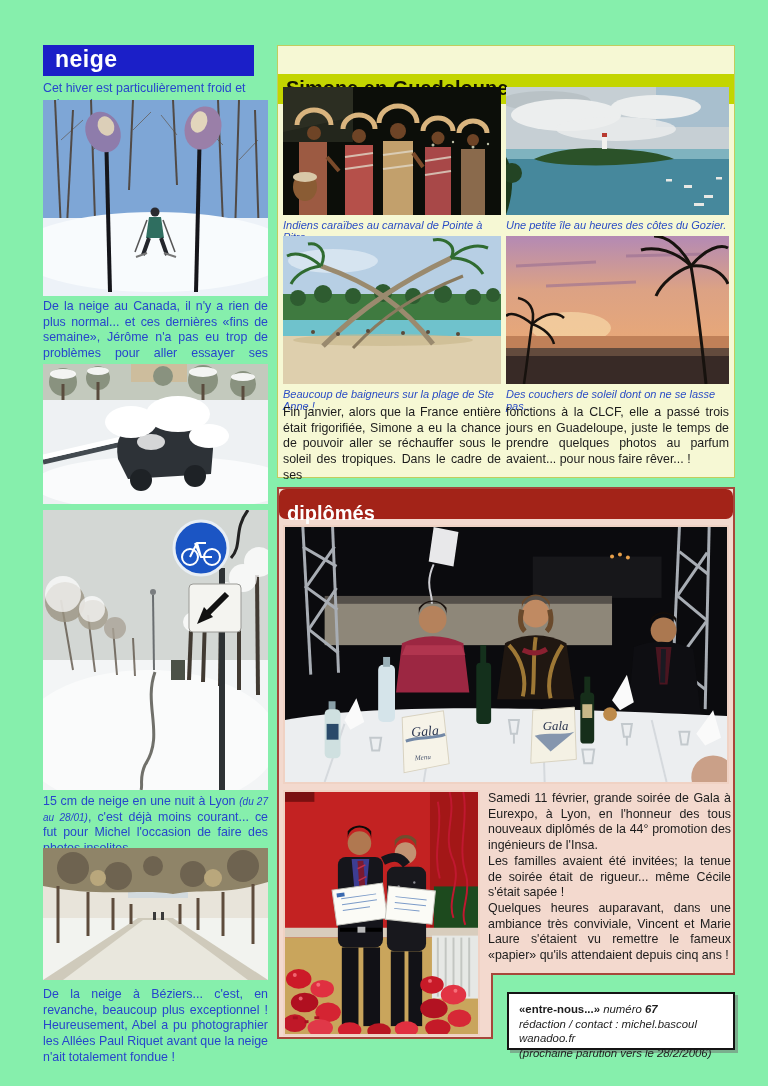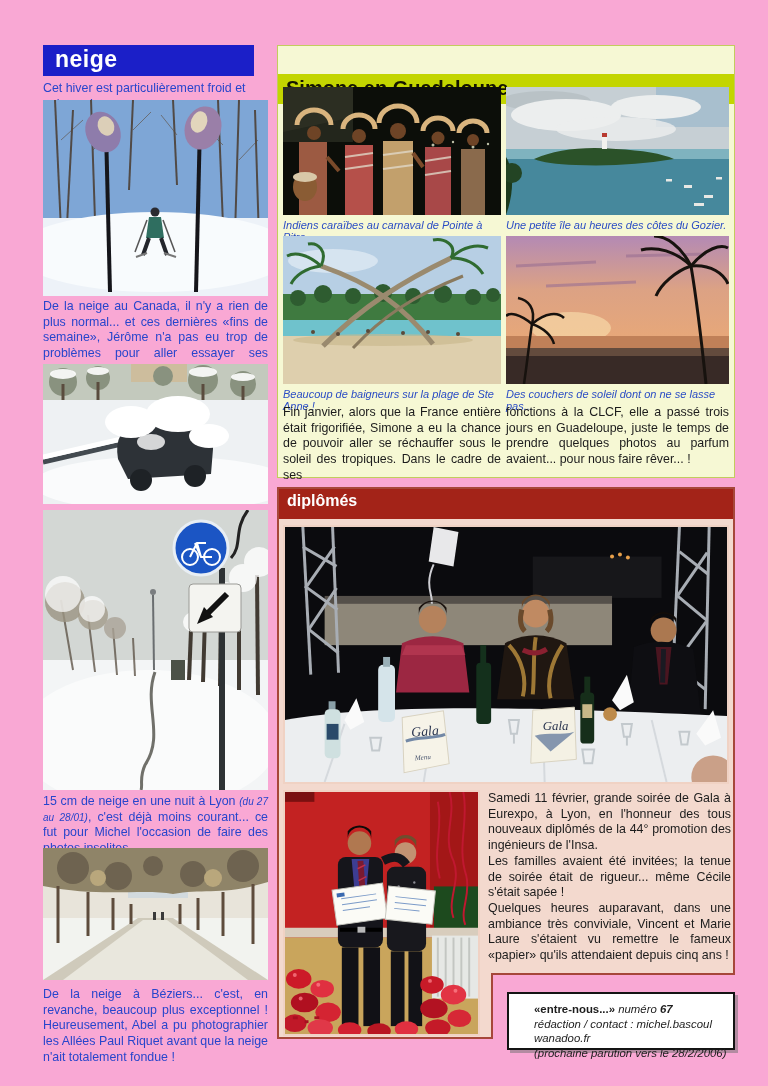--- a/index.html
+++ b/index.html
@@ -1,37 +1,37 @@
 <!DOCTYPE html>
 <html><head>
 <meta charset="utf-8">
 <style>
   html,body { margin:0; padding:0; background:#fff; }
-  .page { position:relative; width:768px; height:1086px; background:#f9a8d4;
+  .page { position:relative; width:768px; height:1086px; background:#86efac;
           font-family:"Liberation Sans", sans-serif; overflow:hidden; }
   .abs { position:absolute; box-sizing:border-box; }
   p { margin:0; }
   .blue { color:#2745cc; }
   .body-txt { font-size:12.4px; line-height:15.7px; }
   .just { text-align:justify; }
   .small-it { font-size:10px; font-style:italic; }
   .caption { font-size:11px; font-style:italic; color:#2a4cc4; }
   .neige-header { background:#1b1fc8; color:#fff; font-weight:bold; font-size:23px; padding:1px 0 0 12px; letter-spacing:0.5px; }
   .g-box { background:#f6f8d4; border:1px solid #c2cc5e; }
   .g-header { background:#c3d500; color:#141400; font-weight:bold; font-size:20px; padding:3px 0 0 8px;margin-top:28px; }
   .d-box { background:#f3d9ce; border:2px solid #a6473a; border-bottom:none; }
   .d-ext { background:#f3d9ce; border:2px solid #a6473a; border-top:none; }
   .d-step { background:#a6473a; }
-  .d-header { background:#a32318; color:#fff; font-weight:bold; font-size:16px; padding:3px 0 0 8px; }
+  .d-header { background:#a32318; color:#fff; font-weight:bold; font-size:20px; padding:13px 0 0 8px;border-radius:7px; }
   .dark-txt { color:#1c1c1c; }
   .photo { overflow:hidden; background:#ccc; }
   .photo svg { display:block; width:100%; height:100%; }
   .frame-light { border:2px solid #f0d2c4; }
   .footer-box { background:#fff; border:2px solid #141414; box-shadow:3px 3px 0 rgba(110,110,110,0.5);
-                font-size:11.4px; line-height:14.6px; padding:8px 6px 6px 25px; color:#1d1d1d; }
+                font-size:11.4px; line-height:14.6px; padding:8px 6px 6px 10px; color:#1d1d1d; }
   .fb-b { font-weight:bold; }
   .fb-i { font-style:italic; }
   .fb-bi { font-weight:bold; font-style:italic; }
   .dpara + .dpara { }
 </style>
 </head>
 <body>
 
 <div class="page">
 

